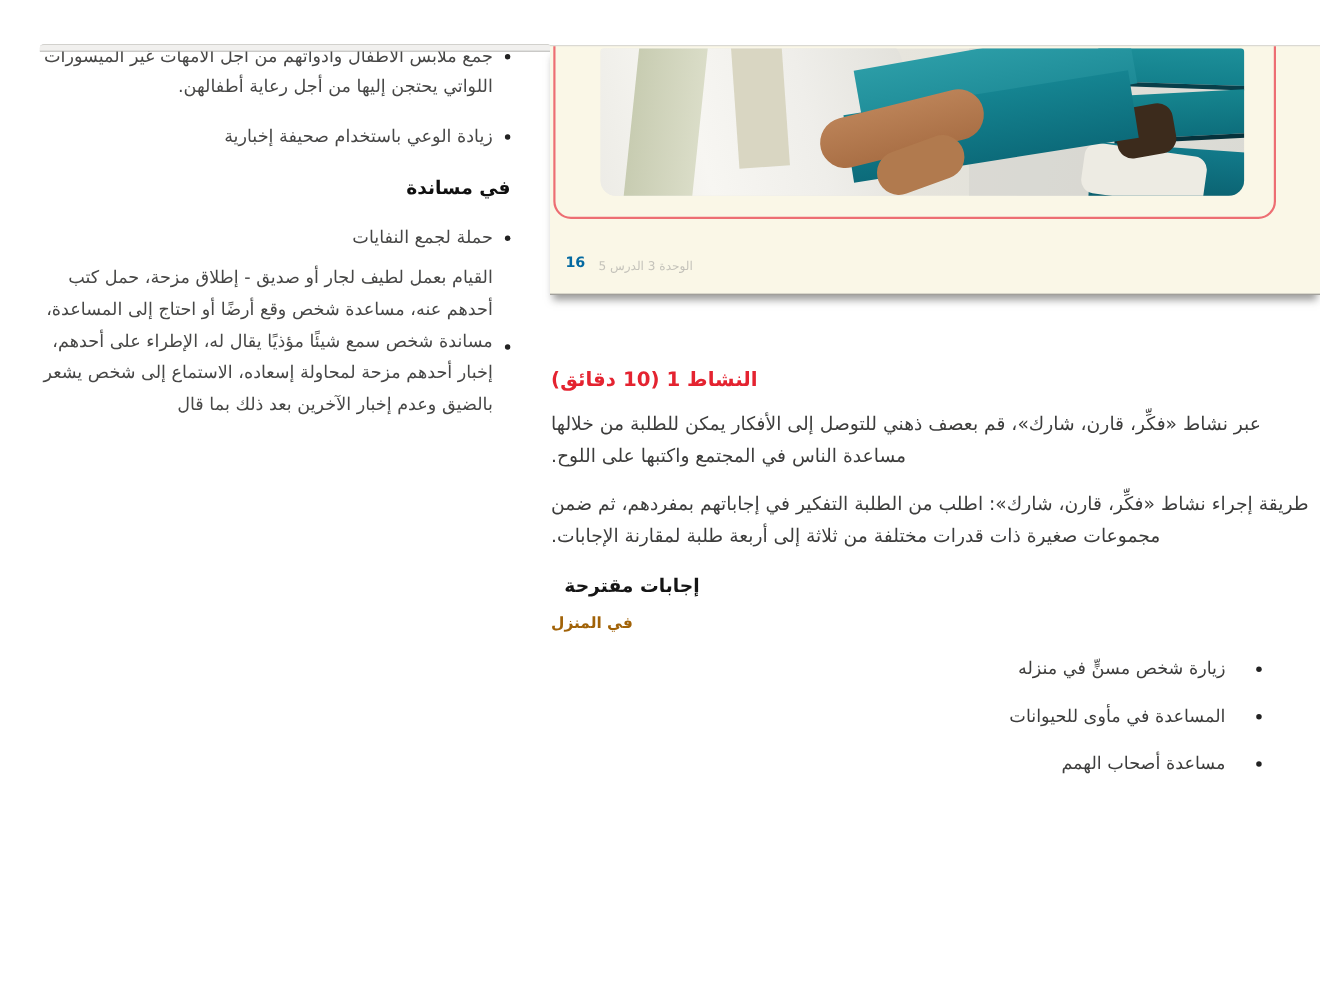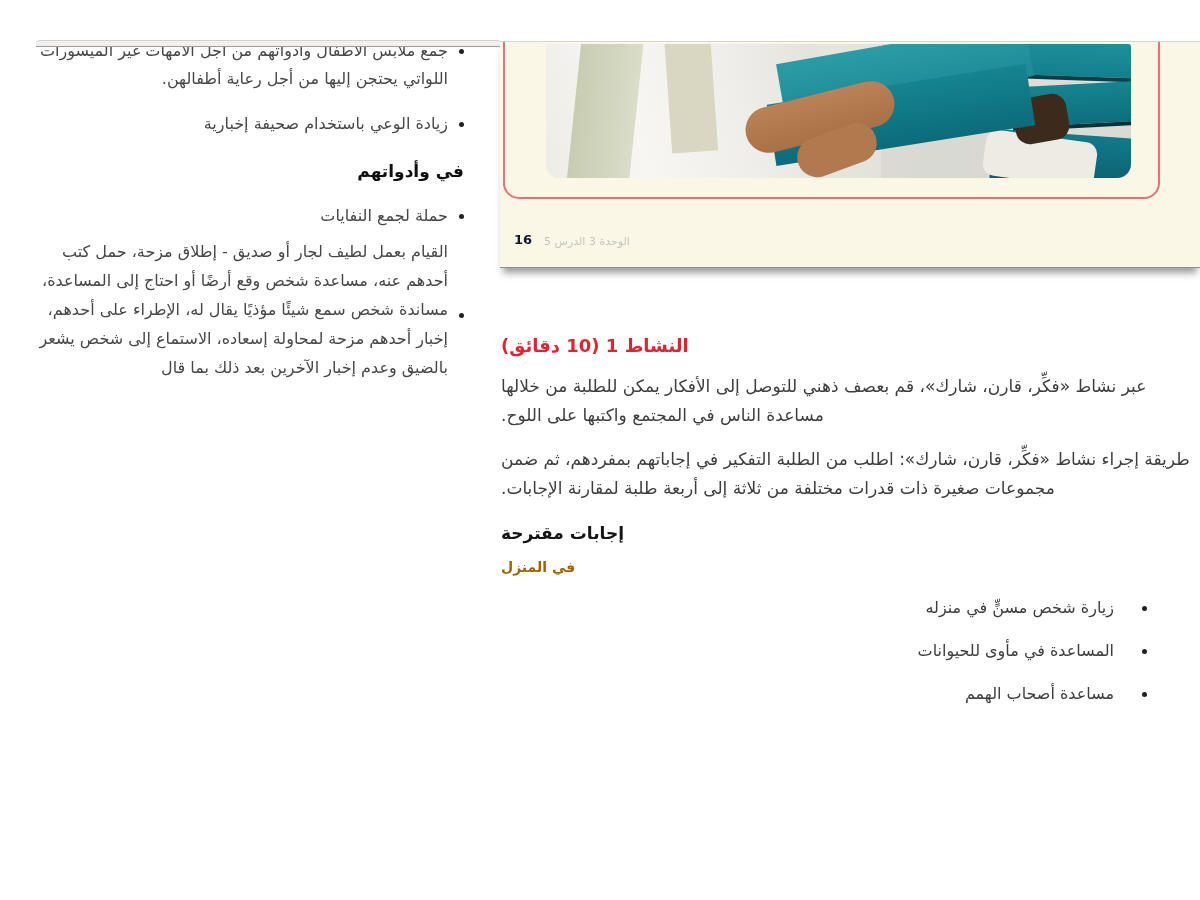--- a/index.html
+++ b/index.html
@@ -60,50 +60,50 @@
   .ph-sash   { position: absolute; left: 28px;  top: -12px; width: 62px;  height: 162px; transform: rotate(6deg);
                background: linear-gradient(90deg, #c3c8ab, #d7dac3); opacity: .9; }
   .ph-collar { position: absolute; left: 122px; top: -12px; width: 46px;  height: 120px; transform: rotate(-4deg); background: #d9d6c2; }
   .ph-boxtop  { position: absolute; left: 233px; top: -2px; width: 252px; height: 56px; transform: rotate(-10deg); background: linear-gradient(#2b9ca6, #1d8a96); }
   .ph-boxfront{ position: absolute; left: 224px; top: 40px; width: 262px; height: 62px; transform: rotate(-9deg);  background: linear-gradient(#158491, #0c6b7a); }
   .ph-arm    { position: absolute; left: 198px; top: 50px;  width: 152px; height: 46px; transform: rotate(-14deg);
                background: linear-gradient(#bb8257, #a96f45); border-radius: 24px; }
   .ph-hand   { position: absolute; left: 250px; top: 86px;  width: 82px;  height: 40px; transform: rotate(-20deg);
                background: #b17a4e; border-radius: 20px; }
 
-  .page-num    { position: absolute; left: 14px; top: 190px; font-size: 13px; font-weight: bold; color: #0f172a; }
+  .page-num    { position: absolute; left: 14px; top: 190px; font-size: 13px; font-weight: bold; color: #0369a1; }
   .footer-label{ position: absolute; left: 44px; top: 193px; font-size: 11px; color: #aeada8; opacity: .7; direction: rtl; }
 
   
   .right-col {
     position: absolute; right: 7px; top: 333px; width: 692px;
     direction: rtl; text-align: left;
     font-size: 17px; color: #3d3d3c; z-index: 2;
   }
   .activity-title { font-size: 18px; font-weight: bold; color: #e42330; line-height: 26px; margin: 0 0 13px; }
   .para  { line-height: 29px; margin: 0 0 15px; }
   .para2 { margin-bottom: 18px; }
-  .h-suggested { font-size: 17px; font-weight: bold; color: #151515; line-height: 24px; margin: 0 0 10px; }
+  .h-suggested { font-size: 17px; font-weight: bold; color: #151515; line-height: 24px; margin: 0 12px 10px; }
   .h-home      { font-size: 14px; font-weight: bold; color: #a16207; line-height: 24px; margin: 0 0 18px; }
   .rb { display: flex; gap: 28px; padding-right: 46px; font-size: 16px; line-height: 22px; margin-bottom: 21px; }
   .rb .dot { flex: 0 0 auto; width: 5px; height: 5px; border-radius: 50%; background: #222; margin-top: 9px; }
 </style>
 </head>
 <body>
 
 <div class="left-col">
   <div class="lb lb2">
     <span class="dot"></span>
     <span>جمع ملابس الأطفال وأدواتهم من أجل الأمهات غير الميسورات اللواتي يحتجن إليها من أجل رعاية أطفالهن.</span>
   </div>
   <div class="lb lb1">
     <span class="dot"></span>
     <span>زيادة الوعي باستخدام صحيفة إخبارية</span>
   </div>
-  <div class="heading-community">في وأدواتهم</div>
+  <div class="heading-community">في مساندة</div>
   <div class="lb lb3">
     <span class="dot"></span>
     <span>حملة لجمع النفايات</span>
   </div>
   <div class="lb lb4">
     <span class="dot"></span>
     <span>القيام بعمل لطيف لجار أو صديق - إطلاق مزحة، حمل كتب أحدهم عنه، مساعدة شخص وقع أرضًا أو احتاج إلى المساعدة، مساندة شخص سمع شيئًا مؤذيًا يقال له، الإطراء على أحدهم، إخبار أحدهم مزحة لمحاولة إسعاده، الاستماع إلى شخص يشعر بالضيق وعدم إخبار الآخرين بعد ذلك بما قال</span>
   </div>
 </div>
 

